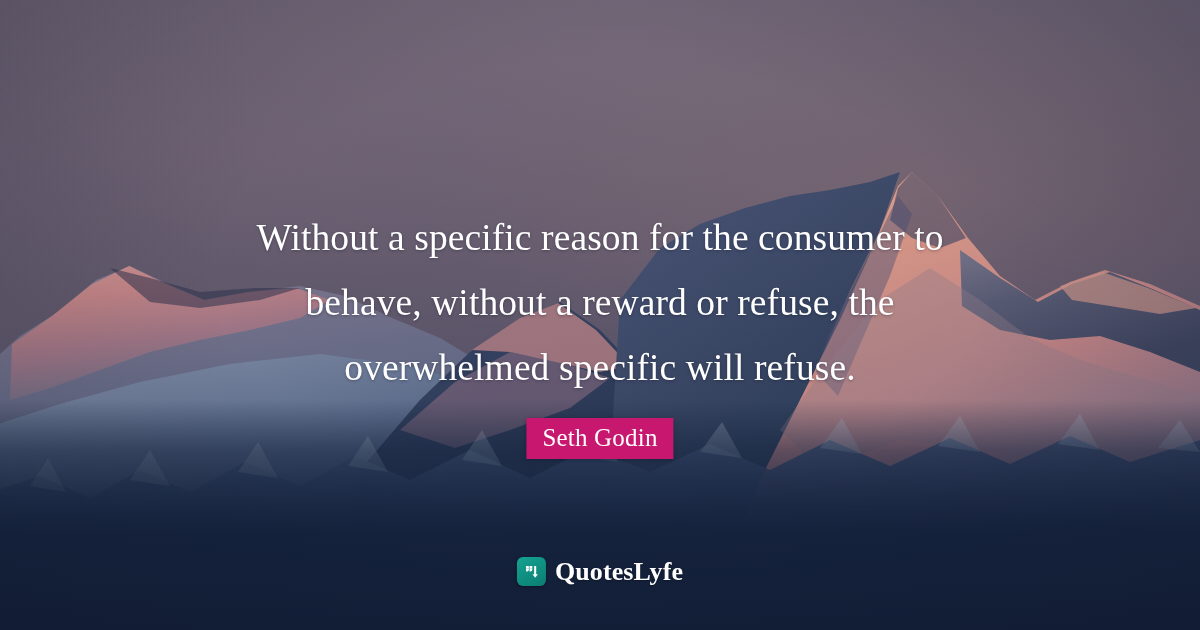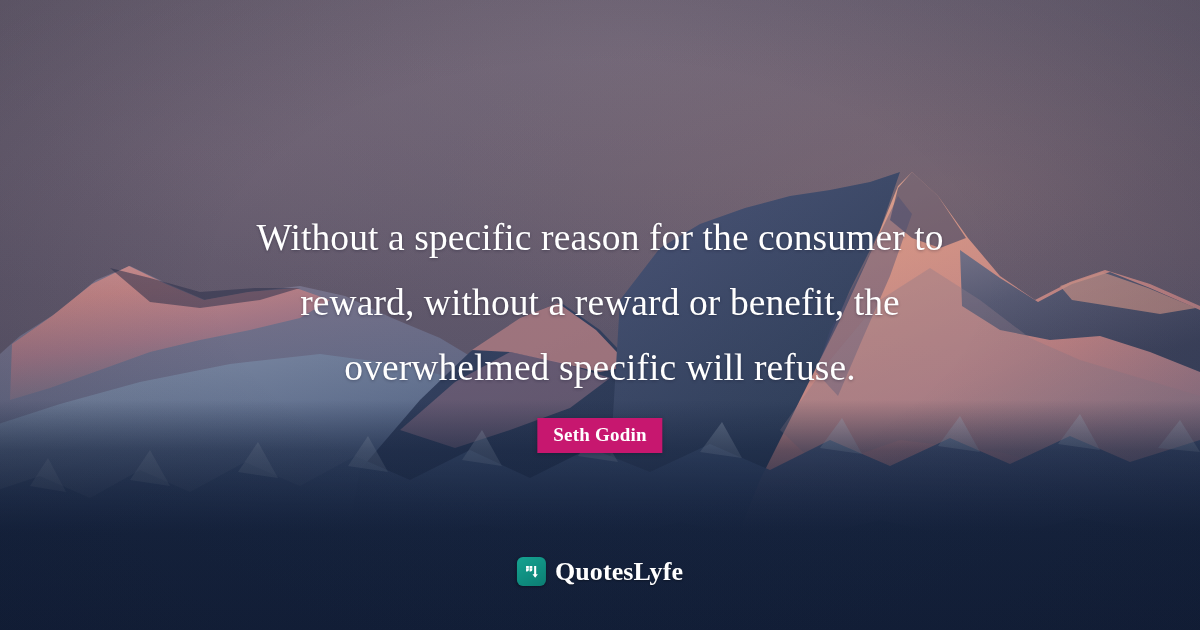--- a/index.html
+++ b/index.html
@@ -85,26 +85,25 @@
     white-space: nowrap;
   }
 
   .author-badge {
     position: absolute;
     top: 418px;
     left: 50%;
     transform: translateX(-50%);
     background: #c7176f;
     color: #ffffff;
-    font-size: 19px;
+    font-size: 25px;
     line-height: 1;
     padding: 7px 16px 9px 16px;
     letter-spacing: 0.2px;
     box-shadow: 0 1px 4px rgba(0,0,0,0.25);
-    font-weight: bold;
   }
 
   .logo {
     position: absolute;
     top: 557px;
     left: 50%;
     transform: translateX(-50%);
     display: flex;
     align-items: center;
     gap: 9px;
@@ -244,21 +243,21 @@
   </svg>
 
   <div class="foreground-base"></div>
   <div class="scrim"></div>
   <div class="vignette"></div>
 
   <div class="content">
 
     <div class="quote-block">
       <div class="quote-line">Without a specific reason for the consumer to</div>
-      <div class="quote-line">reward, without a reward or benefit, the</div>
+      <div class="quote-line">behave, without a reward or refuse, the</div>
       <div class="quote-line">overwhelmed specific will refuse.</div>
     </div>
 
     <div class="author-badge">Seth Godin</div>
 
     <div class="logo">
       <span class="logo-mark">
         <svg width="19" height="19" viewBox="0 0 24 24" aria-hidden="true">
           <path d="M5.2 5.0 h3.5 v3.5 h-3.5 z M9.6 5.0 h3.5 v3.5 h-3.5 z" fill="#ffffff"></path>
           <path d="M5.2 8.5 h3.5 v1.3 a2.2 2.2 0 0 1 -2.2 2.2 h-1.3 z" fill="#ffffff"></path>

